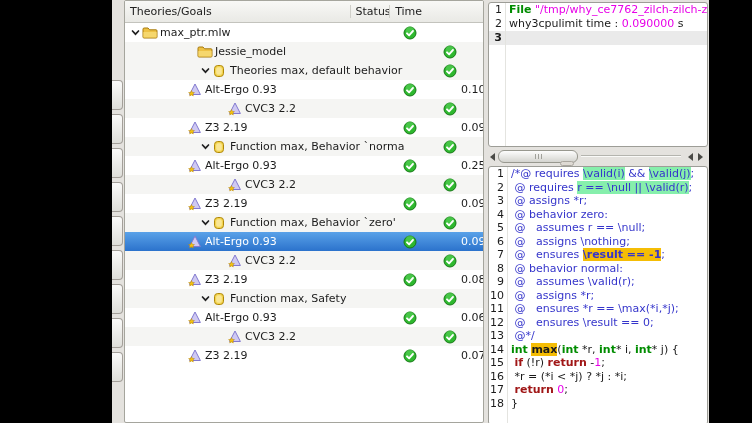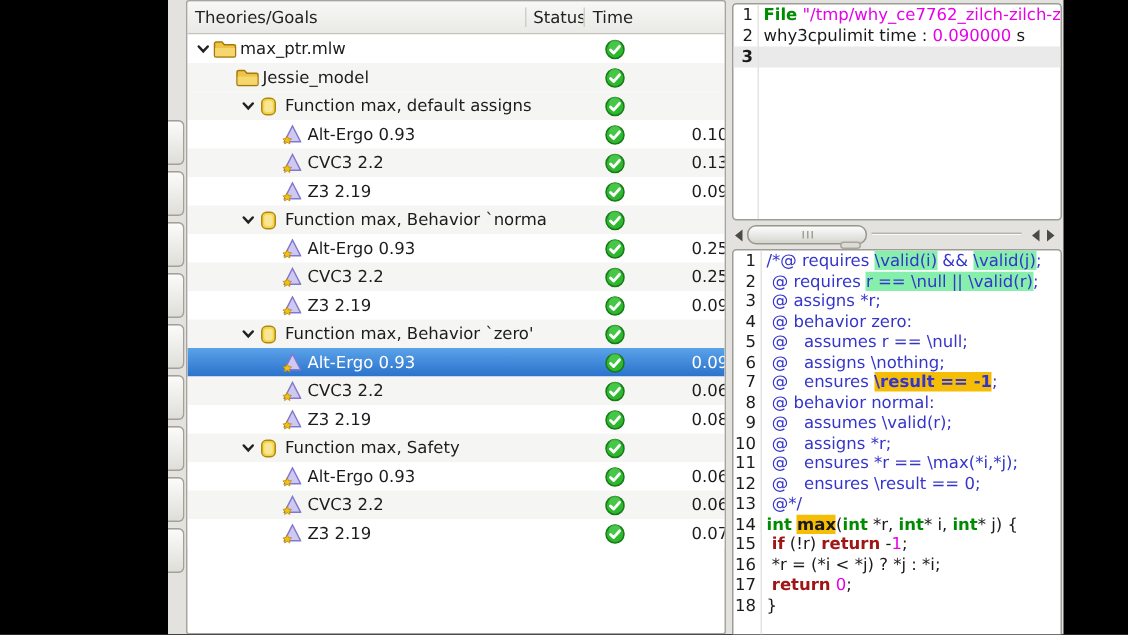--- a/index.html
+++ b/index.html
@@ -16,21 +16,21 @@
   .tree-panel{position:absolute;left:12px;top:0;width:360px;height:423px;background:#fff;
     border:1px solid #a5a59d;box-sizing:border-box;border-radius:2px;overflow:hidden;}
   .tree-hdr{display:flex;height:21px;background:linear-gradient(#f8f8f6,#e9e9e5);
     border-bottom:1px solid #c3c3bd;align-items:center;}
   .hcol{box-sizing:border-box;padding-left:5px;white-space:nowrap;overflow:hidden;color:#222;}
   .hcol.c0{width:240px;}
   .hcol.c1{width:42px;border-left:1px solid #cfcfc9;}
   .hcol.c2{width:100px;border-left:1px solid #cfcfc9;}
   .tree-body{position:relative;}
   .tree-row{display:flex;align-items:center;height:19px;background:#fff;gap:24px;}
-  .tree-row.alt{background:#f5f5f3;}
+  .tree-row.alt{background:#f5f5f3;padding-left:40px;}
   .tree-row.selected{background:linear-gradient(#5aa2e8,#2b72cc);color:#fff;}
   .row-main{flex:none;width:240px;display:flex;align-items:center;overflow:hidden;white-space:nowrap;}
   .tw{flex:none;width:13px;height:13px;display:flex;align-items:center;justify-content:center;}
   .ic{flex:none;width:18px;height:15px;display:flex;align-items:center;}
   .cell-status{flex:none;width:42px;display:flex;justify-content:center;align-items:center;}
   .cell-time{flex:none;width:70px;padding-left:6px;}
 
   
   .code-panel{position:absolute;left:376px;width:220px;background:#fff;
     border:1px solid #9d9d97;border-radius:3px;box-sizing:border-box;overflow:hidden;cursor:text;}
@@ -142,21 +142,21 @@
                 <svg width="9" height="9" viewBox="0 0 9 9">
                   <path d="M1.5 3 L4.5 6.2 L7.5 3" stroke="#222" stroke-width="1.7" fill="none" stroke-linecap="round"></path>
                 </svg>
               </span>
               <span class="ic">
                 <svg width="14" height="14" viewBox="0 0 14 14">
                   <rect x="2.5" y="1.5" width="9" height="11" rx="3.2" fill="#f3d44e" stroke="#b0880a"></rect>
                   <rect x="4.2" y="3.2" width="5.6" height="7.6" rx="2" fill="#f9e695" stroke="none"></rect>
                 </svg>
               </span>
-              <span class="lbl">Function max, default assigns</span>
+              <span class="lbl">Theories max, default behavior</span>
             </div>
             <span class="cell-status">
               <svg width="14" height="14" viewBox="0 0 14 14">
                 <circle cx="7" cy="7" r="6" fill="#2eb82e" stroke="#187a18"></circle>
                 <circle cx="7" cy="4.6" r="4" fill="#5cd45c" opacity="0.55"></circle>
                 <path d="M4 7.3 L6.1 9.4 L10 4.9" stroke="#fff" stroke-width="1.9" fill="none" stroke-linecap="round" stroke-linejoin="round"></path>
               </svg>
             </span>
             <span class="cell-time"></span>
           </div>

